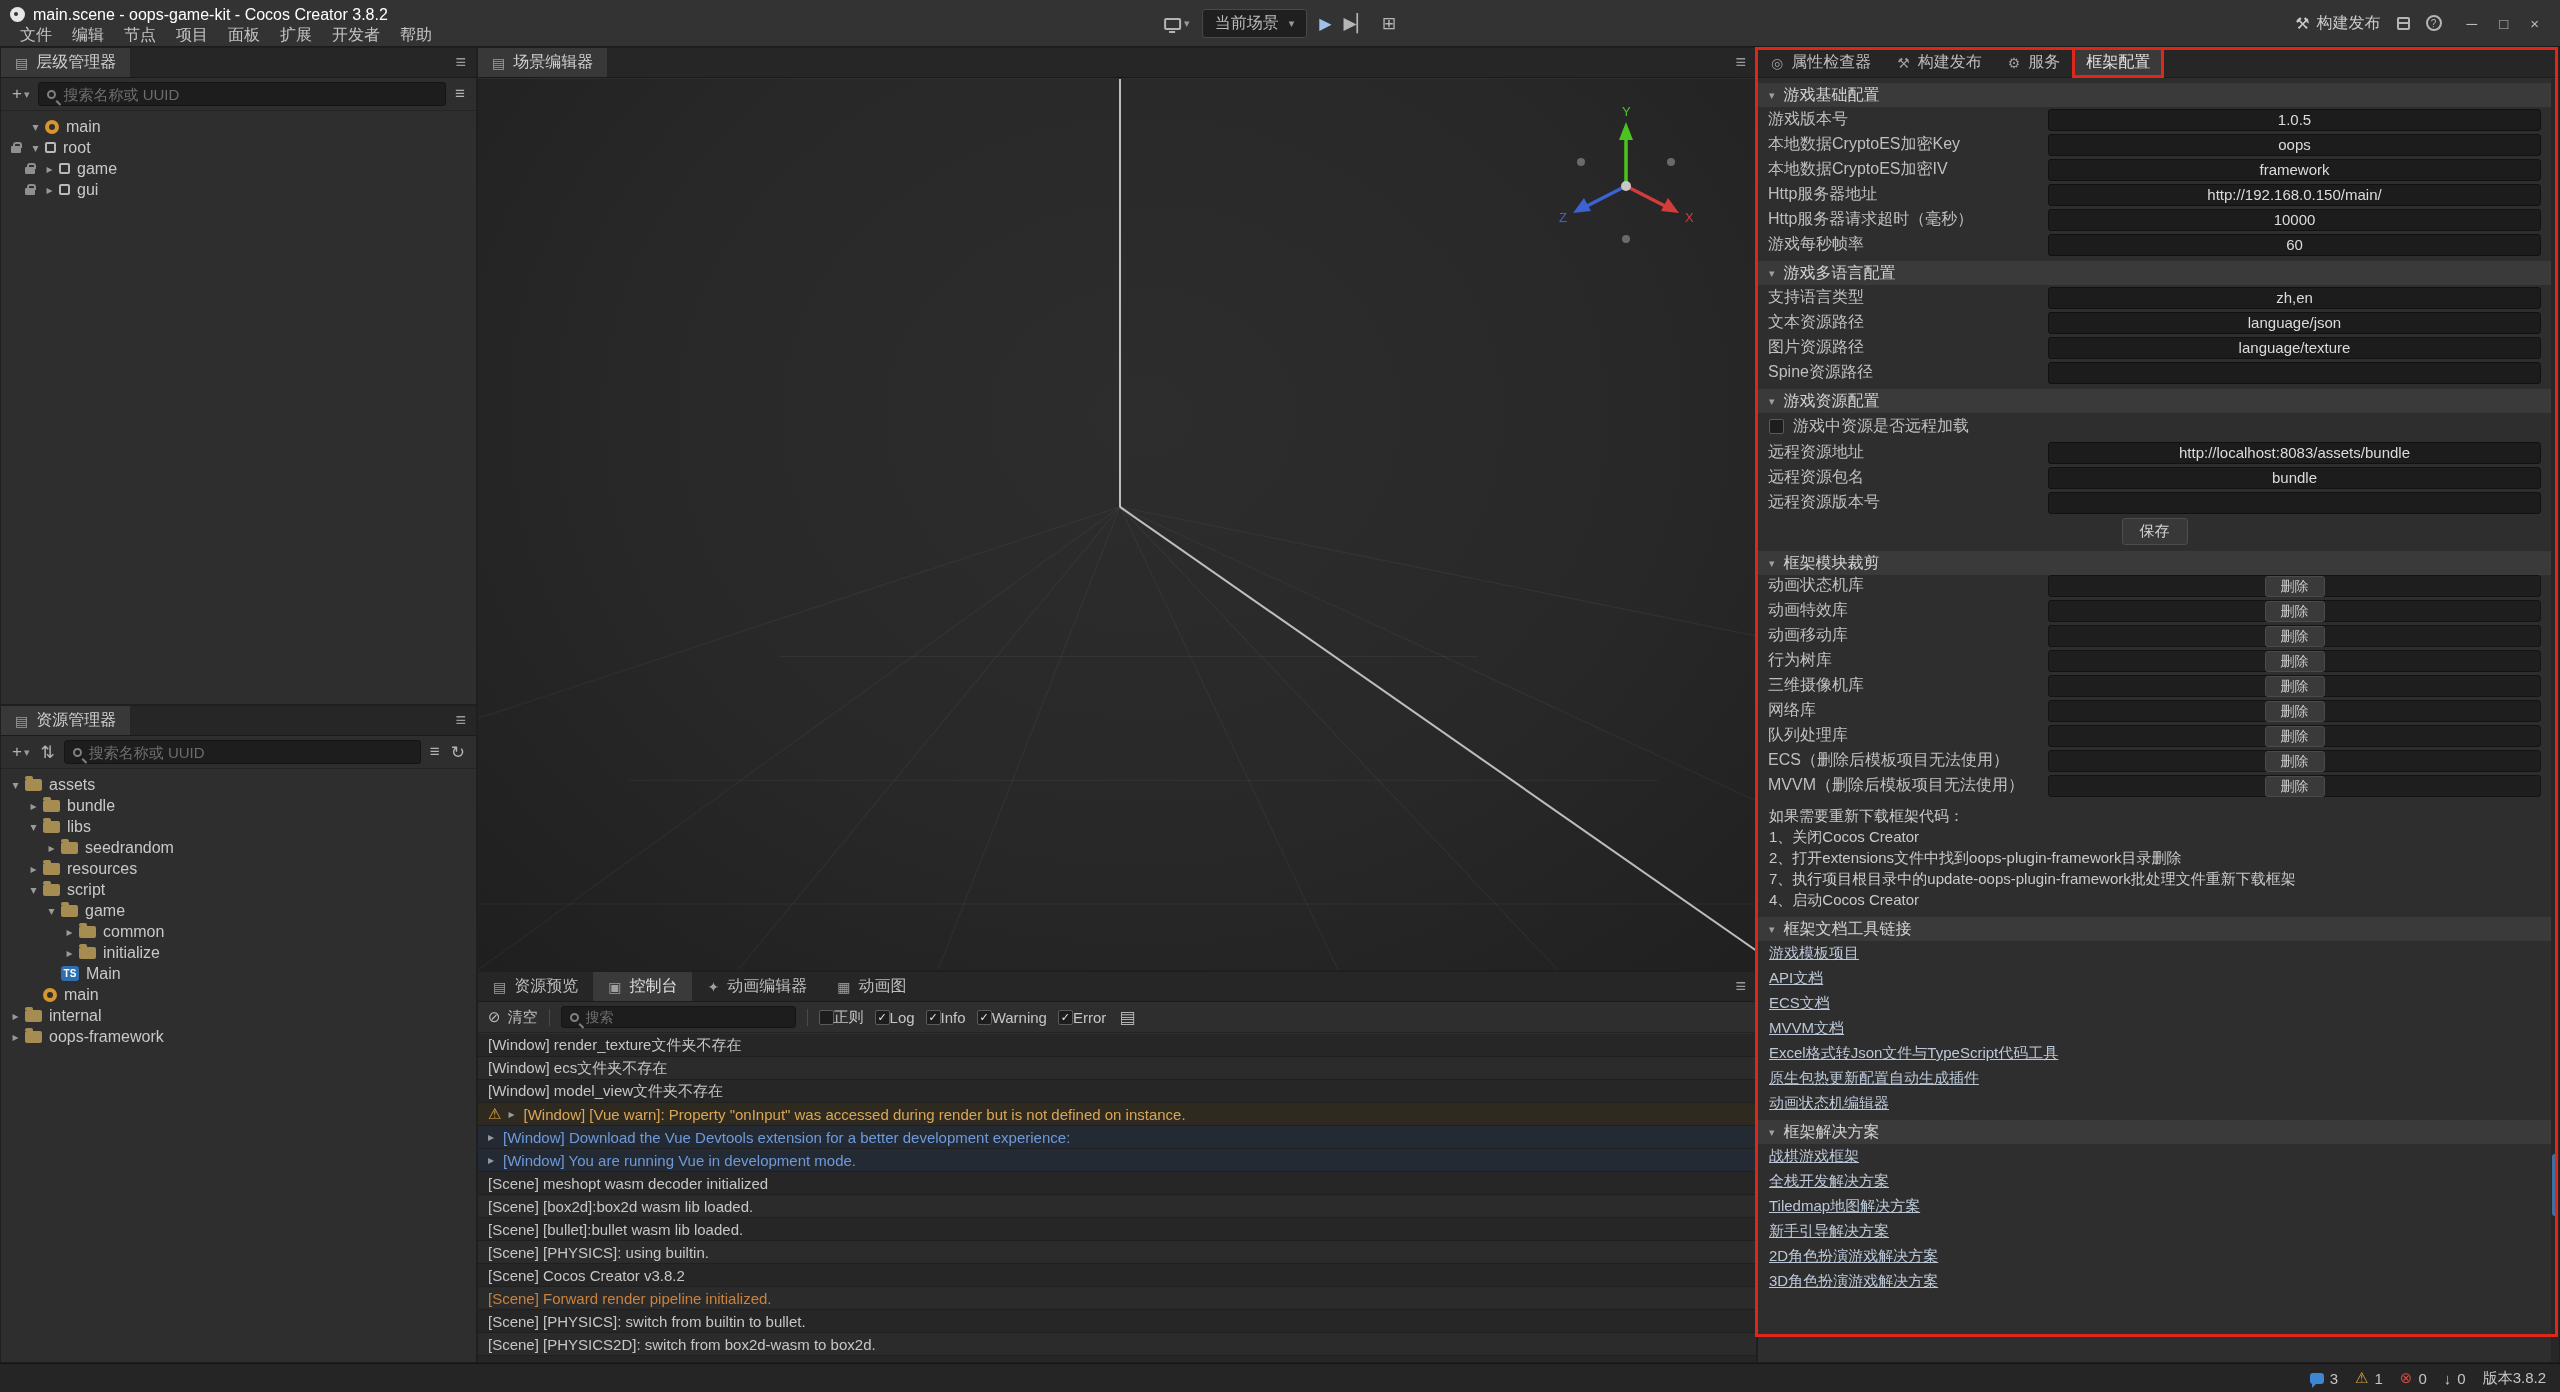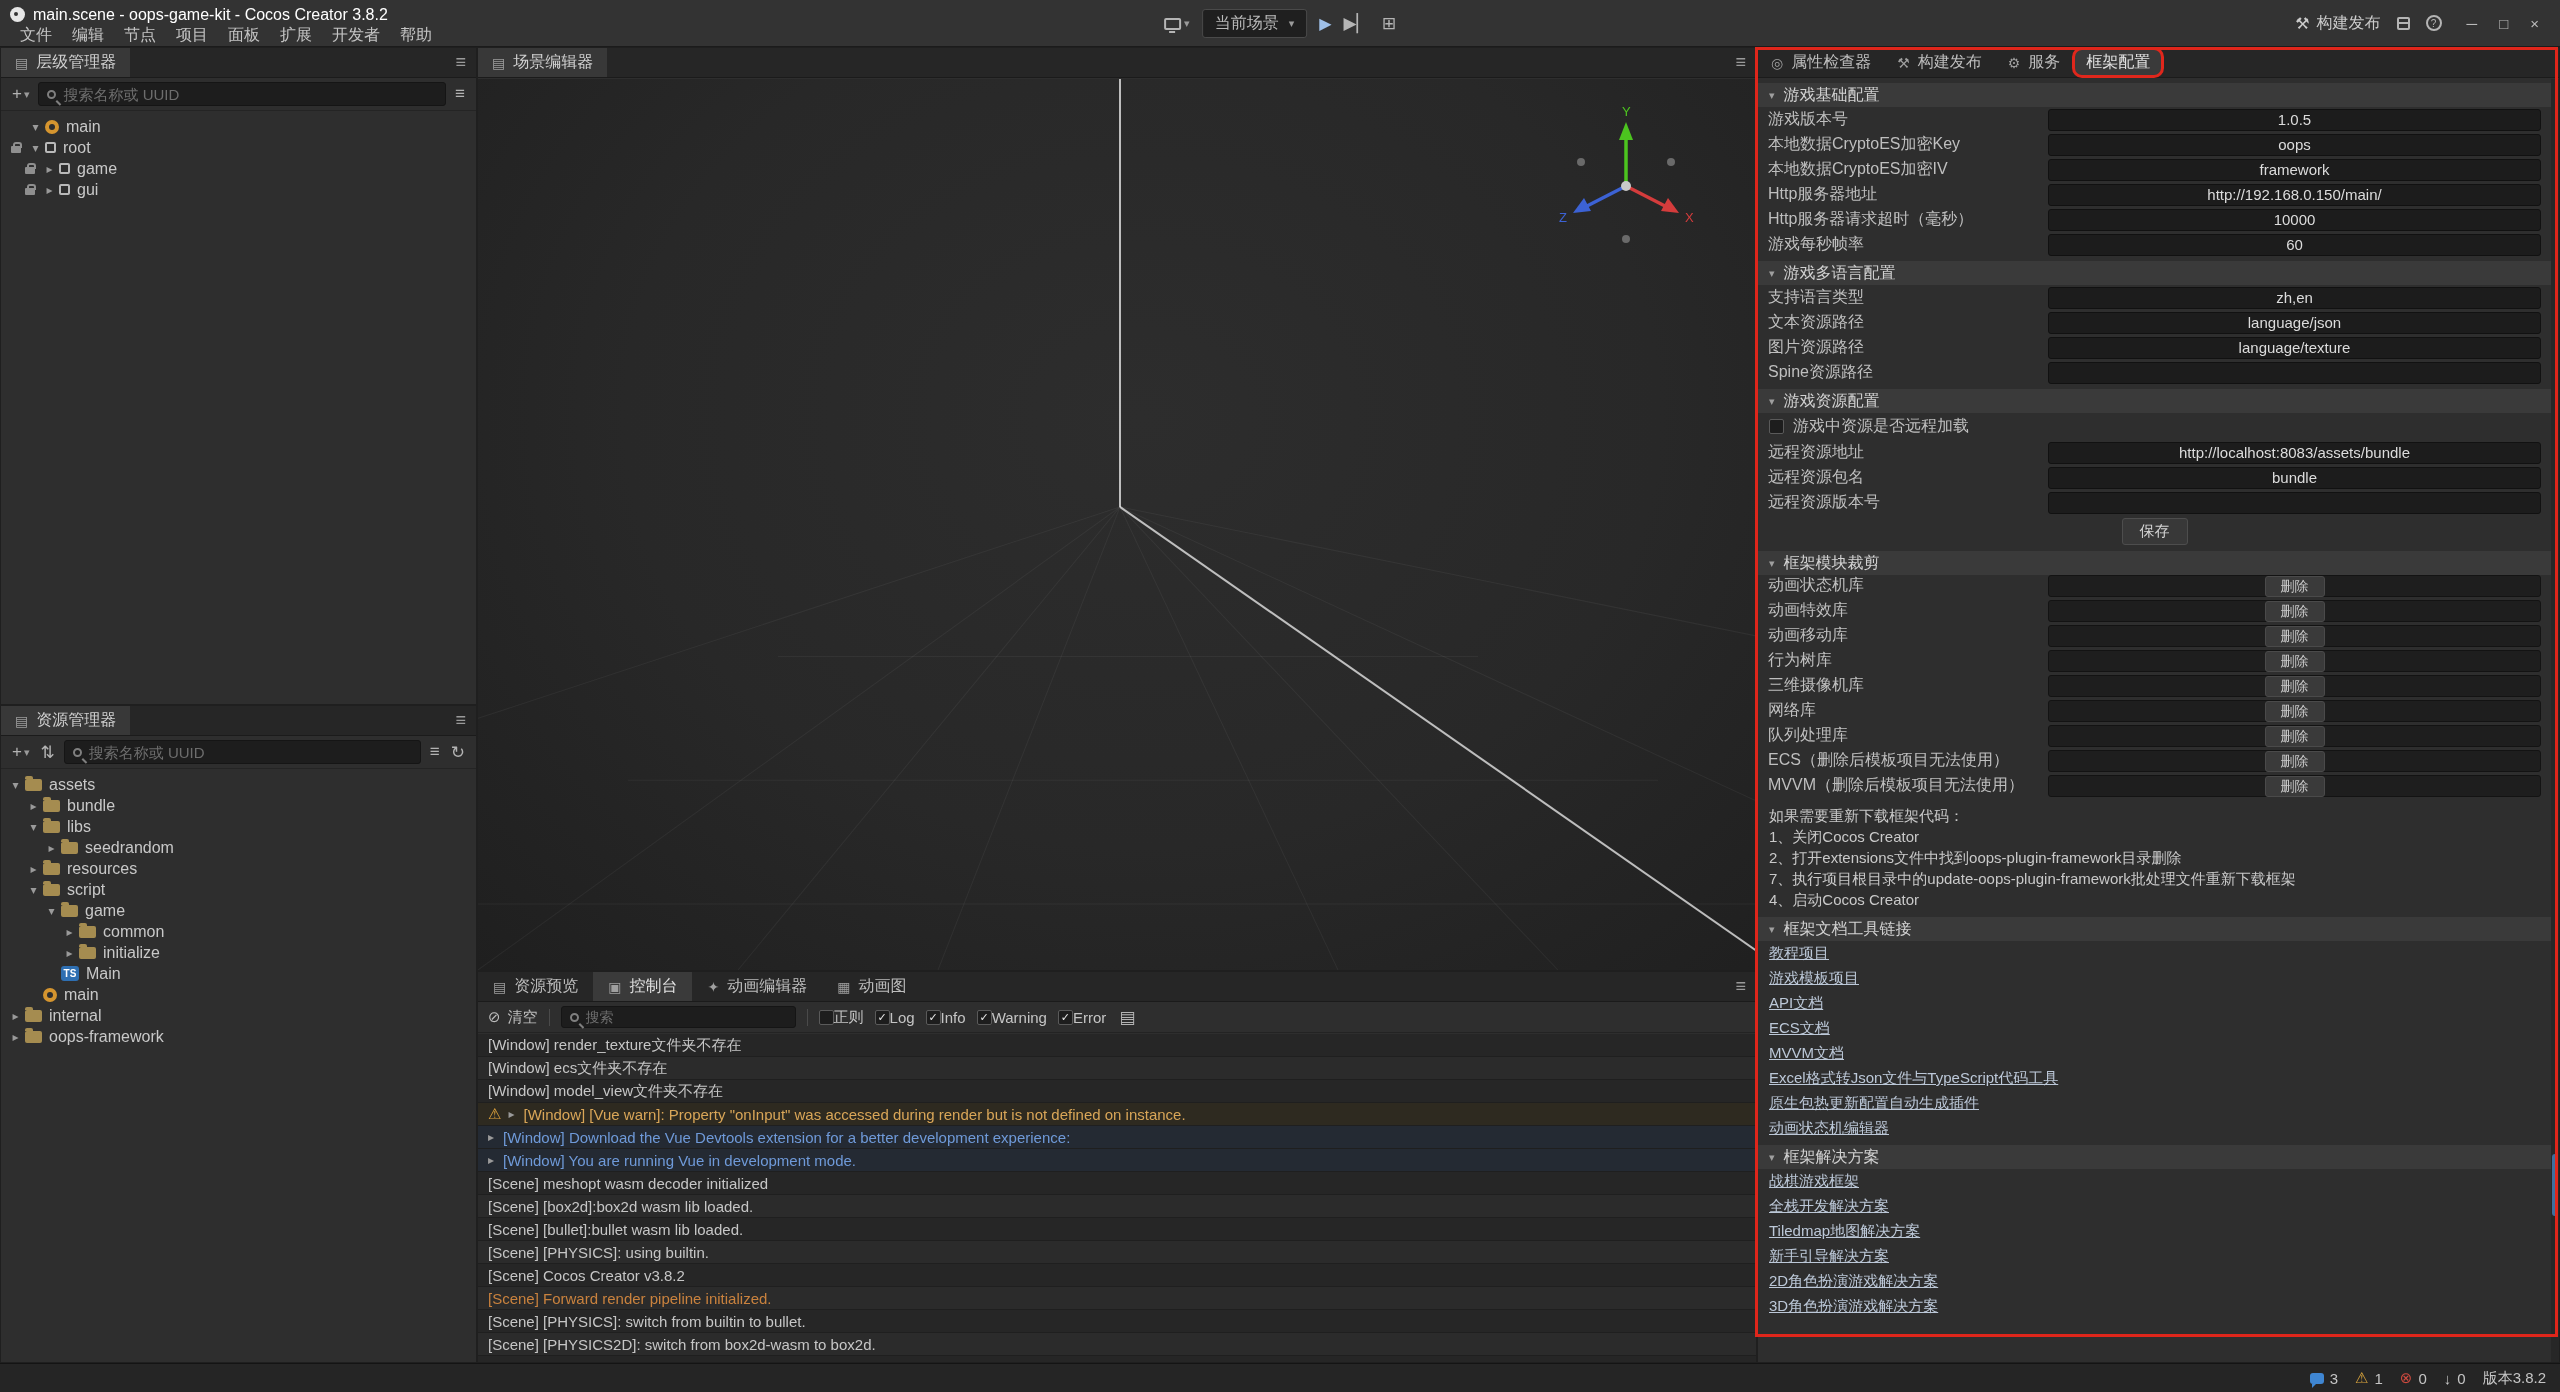--- a/index.html
+++ b/index.html
@@ -109,21 +109,21 @@
   .log-arrow { display:none; margin-right:9px; color:#9a9a9a; font-size:12px; }
   .log-row[data-exp="true"] .log-arrow { display:inline; }
   .log-wicon { display:none; margin-right:7px; color:#e2a43c; font-size:15px; }
   .log-row[data-wicon="true"] .log-wicon { display:inline; }
   .log-text { white-space:nowrap; }
 
   
   .insp-tabs { height:30px; display:flex; background:#262626; border-bottom:1px solid #1b1b1b; }
   .itab { display:flex; align-items:center; gap:8px; padding:0 13px; font-size:16px; color:#bdbdbd; }
   .itab .tabico { font-size:14px; color:#9f9f9f; }
-  .itab.active { background:#3a3a3a; color:#e2e2e2; outline:3px solid #e0271c; outline-offset:-2px;border-radius:9px; }
+  .itab.active { background:#3a3a3a; color:#e2e2e2; outline:3px solid #e0271c; outline-offset:-2px; }
   .insp-body { position:absolute; top:31px; bottom:0; left:0; right:8px; overflow:hidden; }
   .scrolltrack { position:absolute; right:0; top:31px; bottom:0; width:8px; background:#272727; }
   .scrollthumb { position:absolute; right:1px; top:1075px; width:6px; height:62px; background:#3e6f9e; border-radius:3px; }
 
   .sec-head { height:24px; margin-top:4px; background:#3a3a3a; display:flex; align-items:center; gap:9px; padding:0 11px; font-size:16px; color:#d2d2d2; }
   .sec-head .chev { font-size:11px; color:#9f9f9f; }
   .prow { height:25px; display:flex; align-items:center; padding:0 10px; }
   .plabel { width:280px; flex:none; font-size:16px; color:#bfbfbf; white-space:nowrap; overflow:hidden; }
   .field { flex:1; height:22px; background:#1c1c1c; border:1px solid #111111; border-radius:3px; color:#dcdcdc; font-size:15px; padding:0 9px; min-width:0; }
   input.field { outline:none;text-align:center; }
@@ -793,23 +793,20 @@
         <div class="note">7、执行项目根目录中的update-oops-plugin-framework批处理文件重新下载框架</div>
         <div class="note">4、启动Cocos Creator</div>
       </div>
 
     <div class="sec-head">
       <span class="chev">▾</span>
       <span>框架文档工具链接</span>
     </div>
     <div>
 
-        <div class="linkrow">
-          <a href="#">教程项目</a>
-        </div>
 
         <div class="linkrow">
           <a href="#">游戏模板项目</a>
         </div>
 
         <div class="linkrow">
           <a href="#">API文档</a>
         </div>
 
         <div class="linkrow">

